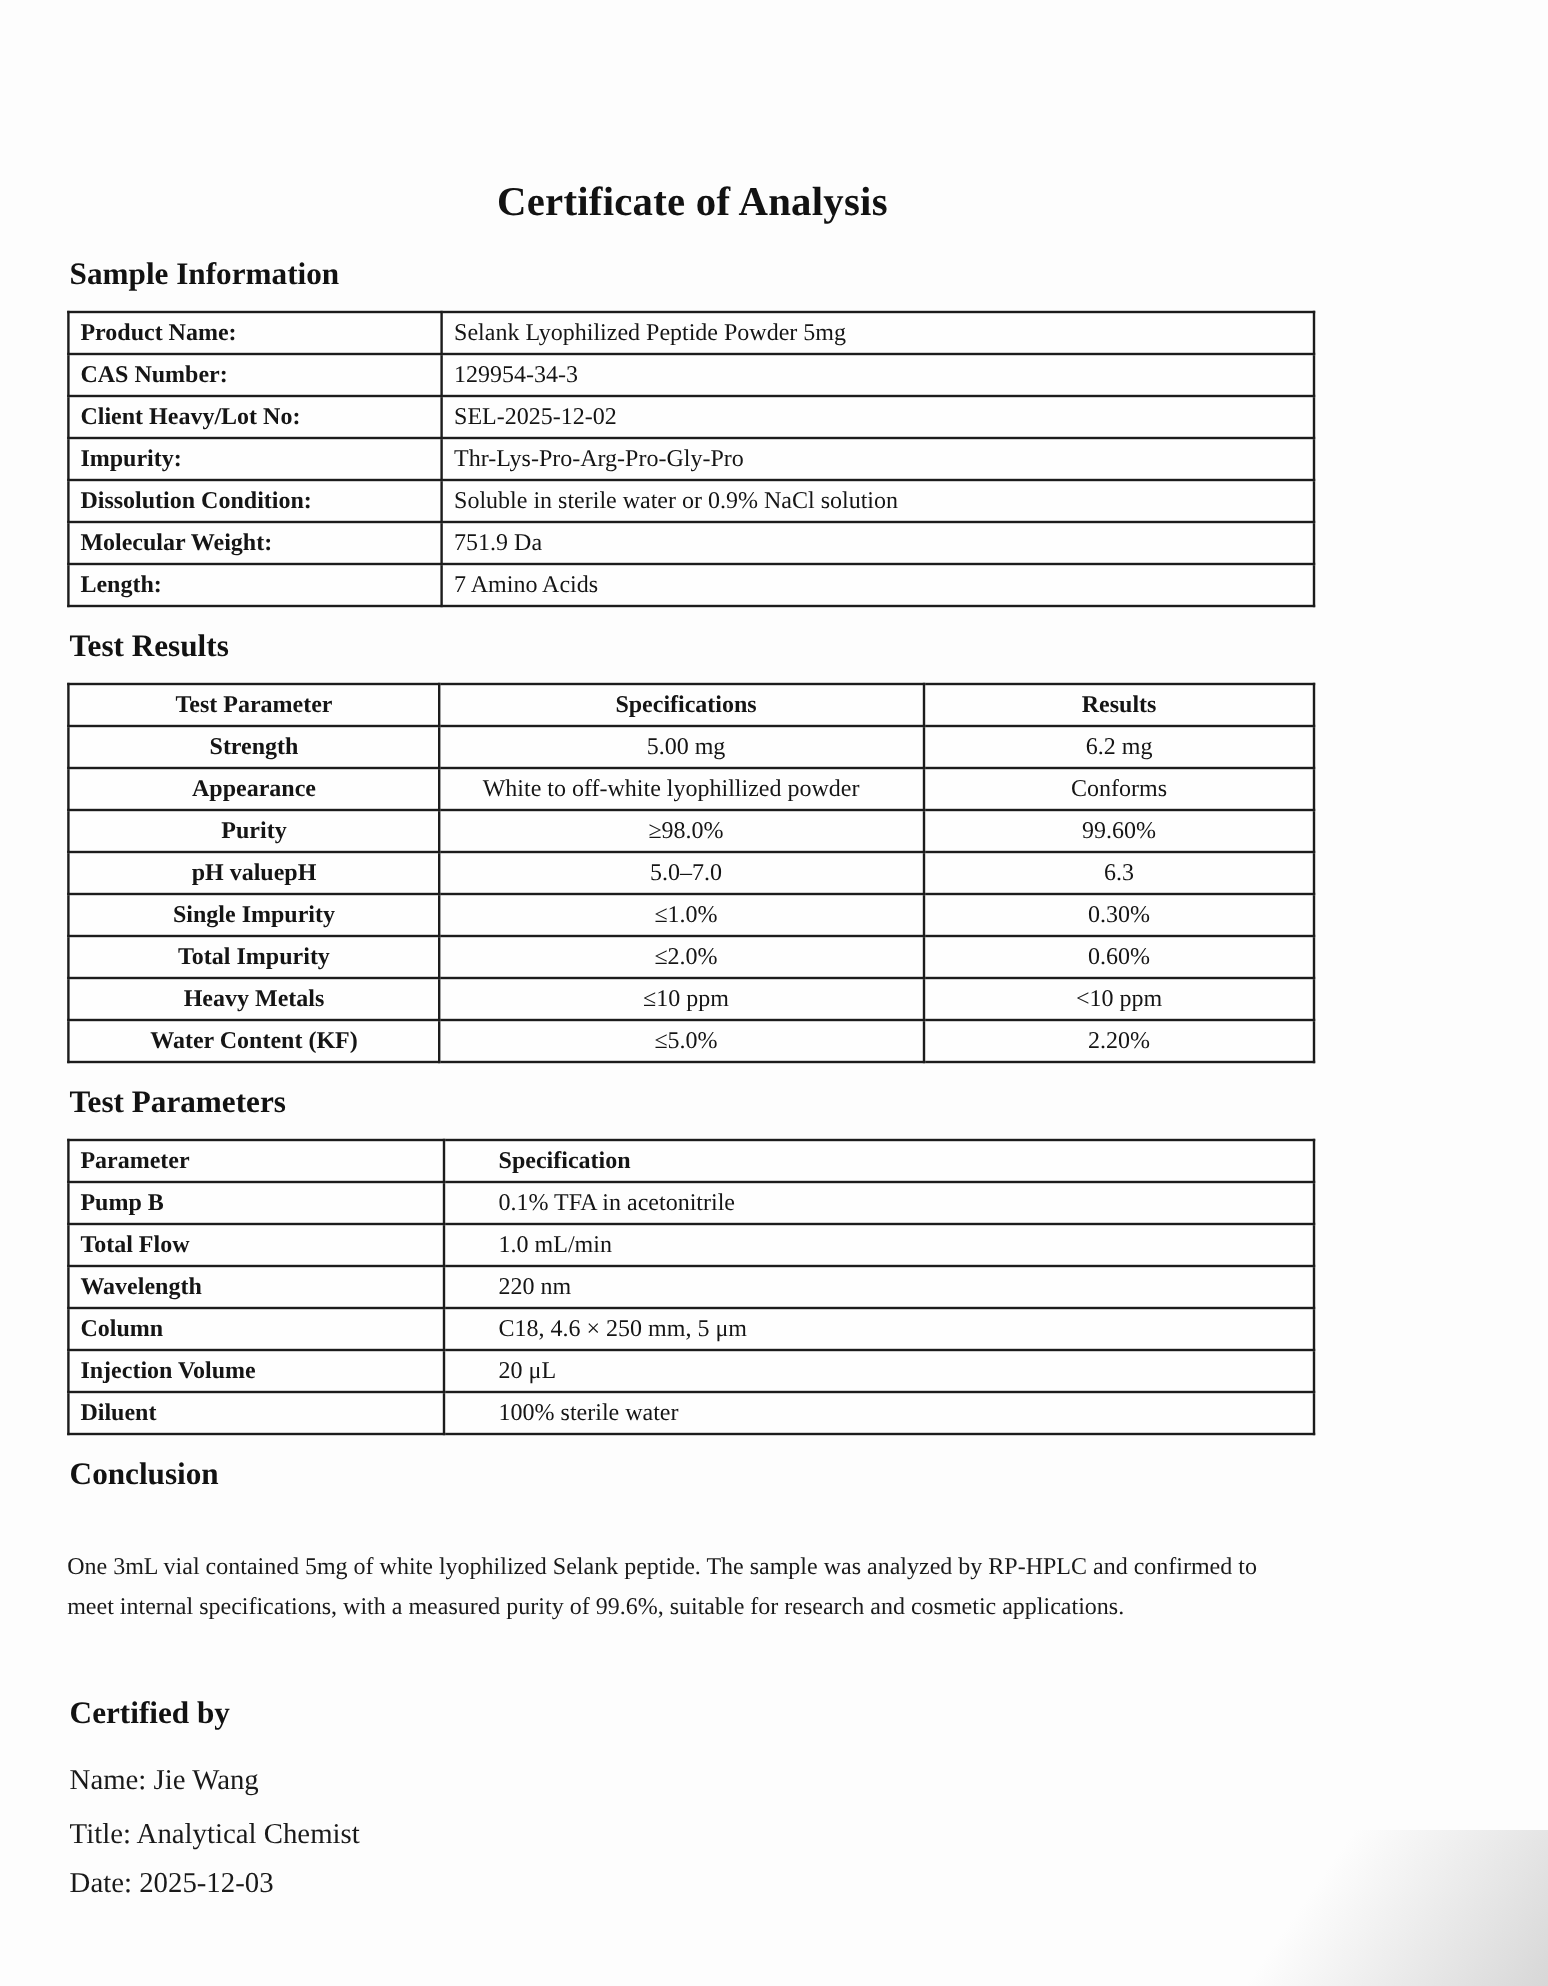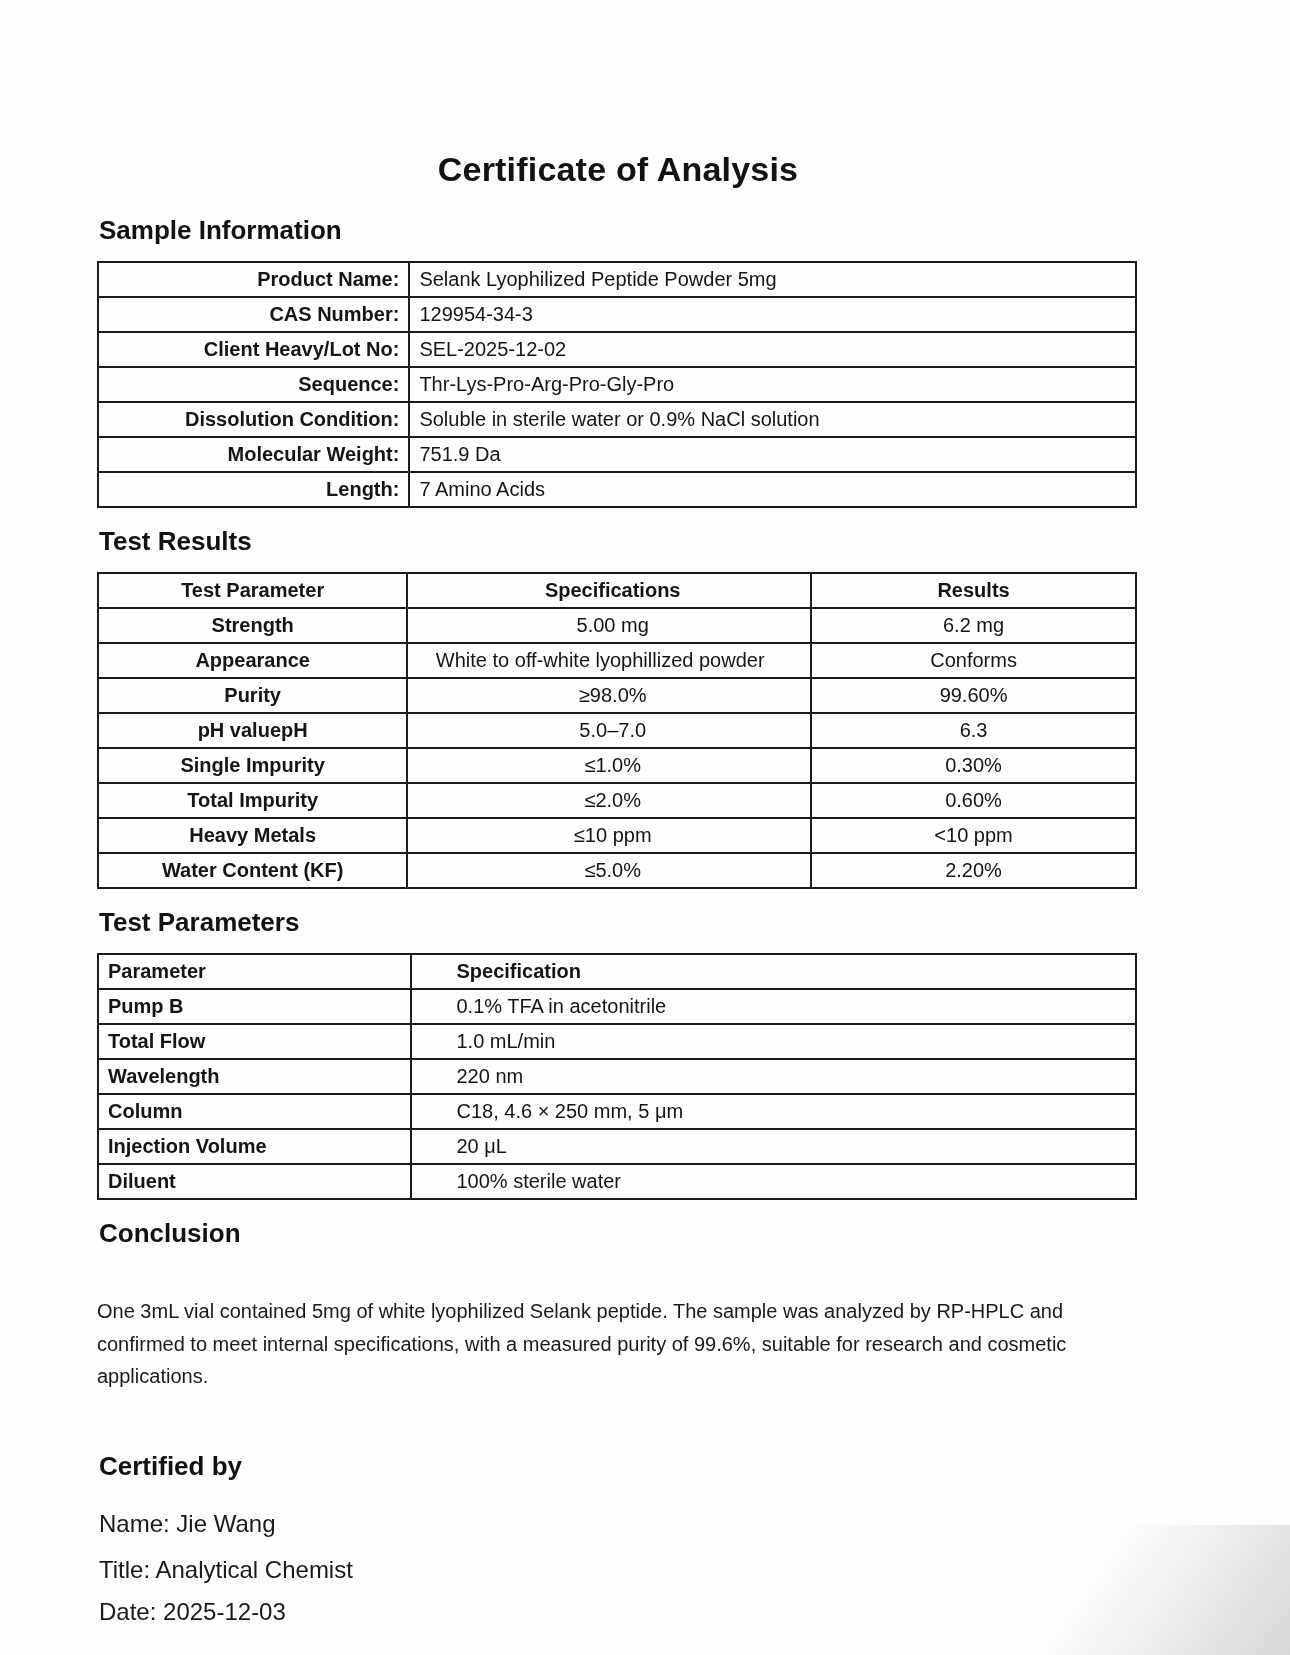--- a/index.html
+++ b/index.html
@@ -14,21 +14,22 @@
     width: 1290px;
     height: 1655px;
     margin: 0 auto;
     background: #fdfdfd;
     overflow: hidden;
   }
   .content {
     position: relative;
     width: 1042px;
     padding-top: 150px;
-    margin-left: 97px;
+    margin-left: 56px;
+    font-family: Liberation Serif, serif;
   }
   .doc-title {
     font-size: 34px;
     font-weight: bold;
     text-align: center;
     letter-spacing: 0.2px;
     color: #121212;
     margin-bottom: 26px;
   }
   .section-heading {
@@ -46,21 +47,21 @@
   td, th {
     border: 2px solid #1c1c1c;
     font-size: 20px;
     color: #151515;
     padding: 5px 9px;
     height: 35px;
     overflow: hidden;
     white-space: nowrap;
   }
   
-  .sample-table td.col-label { width: 30%; font-weight: bold; text-align: right; }
+  .sample-table td.col-label { width: 30%; font-weight: bold; text-align: left; }
   .sample-table td.col-value { width: 70%; text-align: left; }
   
   .results-table td, .results-table th { text-align: center; height: 34px; }
   .results-table .c1 { width: 29.8%; font-weight: bold; }
   .results-table .c2 { width: 38.9%; padding-left: 16px; }
   .results-table .c3 { width: 31.3%; }
   .results-table th { font-weight: bold; }
   .results-table .c2.tight { padding-left: 2px; padding-right: 20px; }
   
   .params-table td, .params-table th { text-align: left; height: 34px; }
@@ -114,21 +115,21 @@
         </tr>
         <tr>
           <td class="col-label">CAS Number:</td>
           <td class="col-value">129954-34-3</td>
         </tr>
         <tr>
           <td class="col-label">Client Heavy/Lot No:</td>
           <td class="col-value">SEL-2025-12-02</td>
         </tr>
         <tr>
-          <td class="col-label">Sequence:</td>
+          <td class="col-label">Impurity:</td>
           <td class="col-value">Thr-Lys-Pro-Arg-Pro-Gly-Pro</td>
         </tr>
         <tr>
           <td class="col-label">Dissolution Condition:</td>
           <td class="col-value">Soluble in sterile water or 0.9% NaCl solution</td>
         </tr>
         <tr>
           <td class="col-label">Molecular Weight:</td>
           <td class="col-value">751.9 Da</td>
         </tr>

